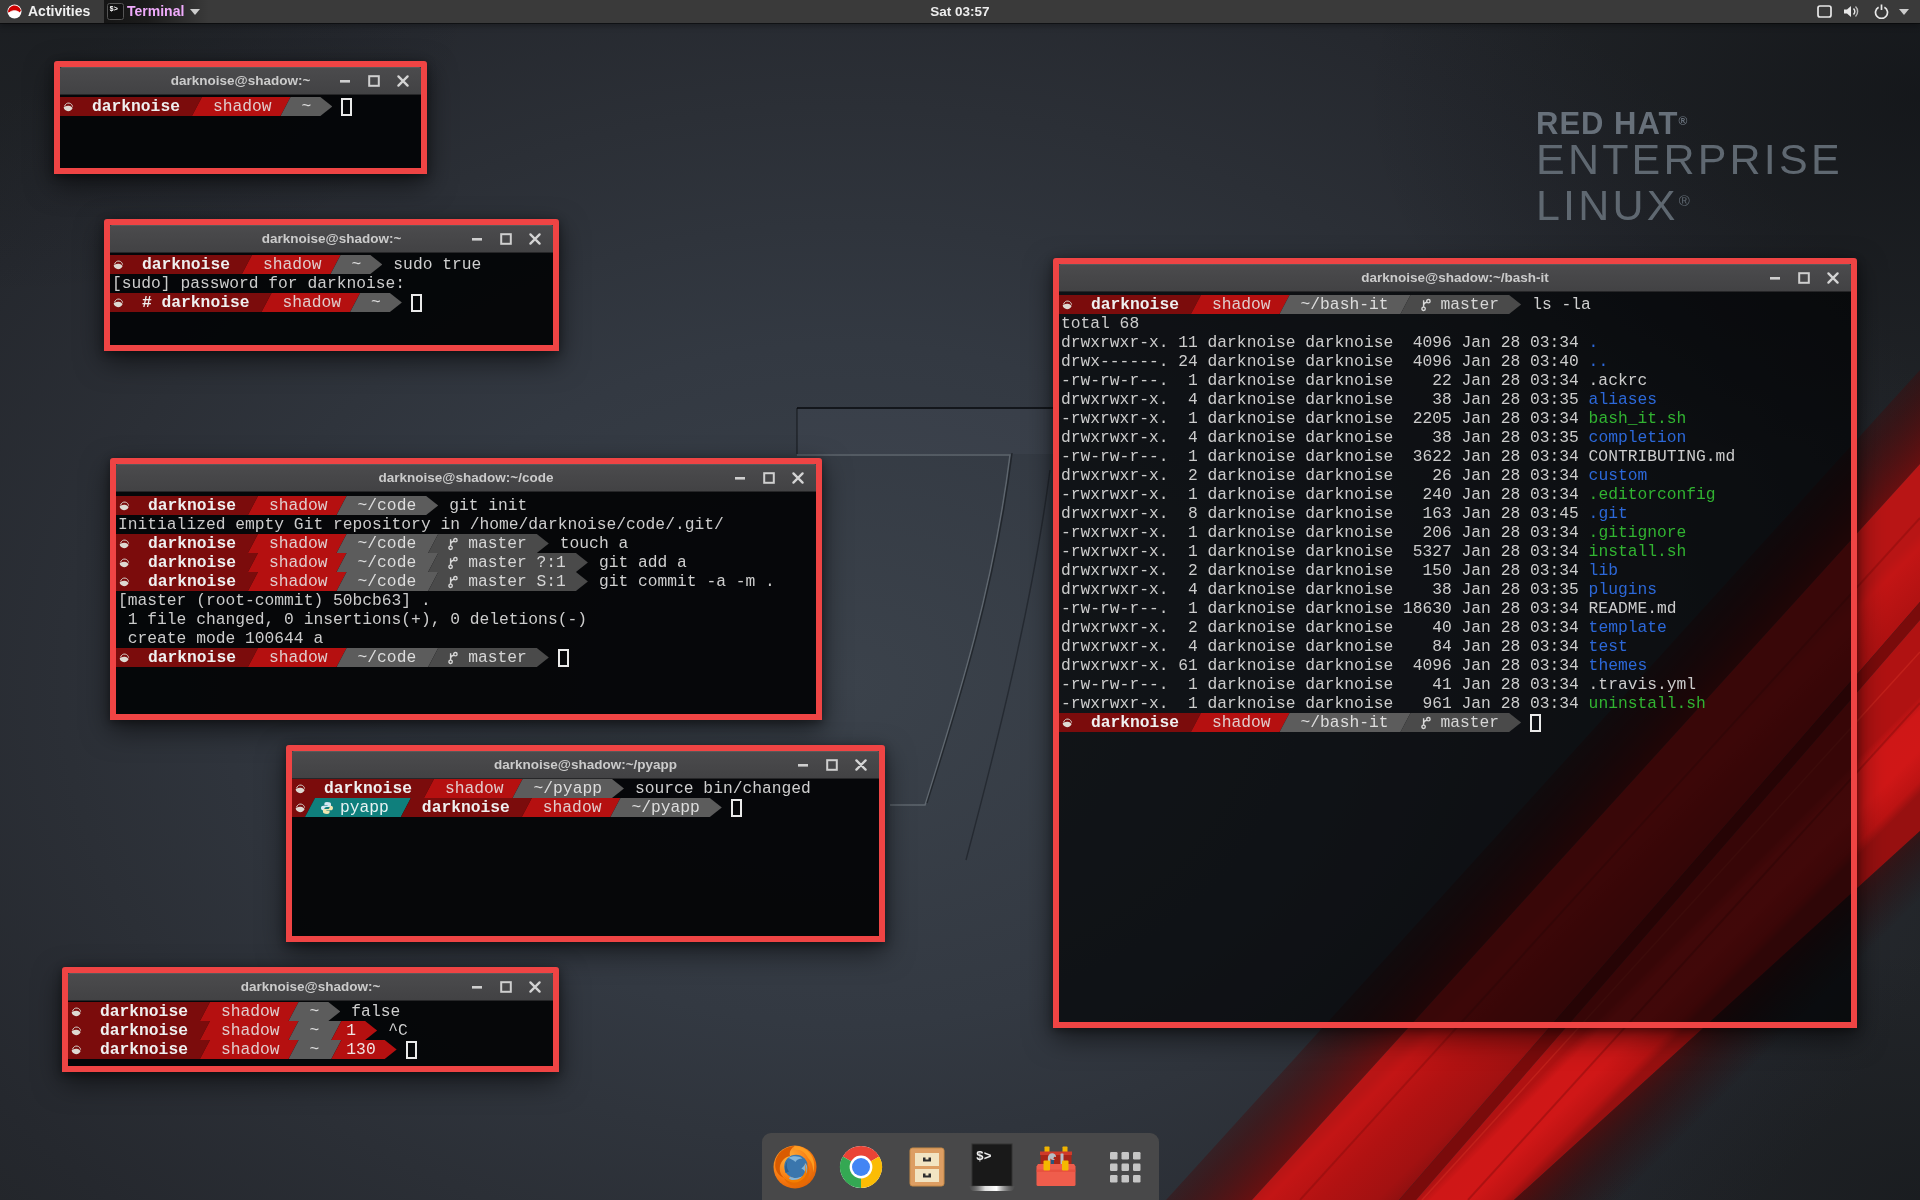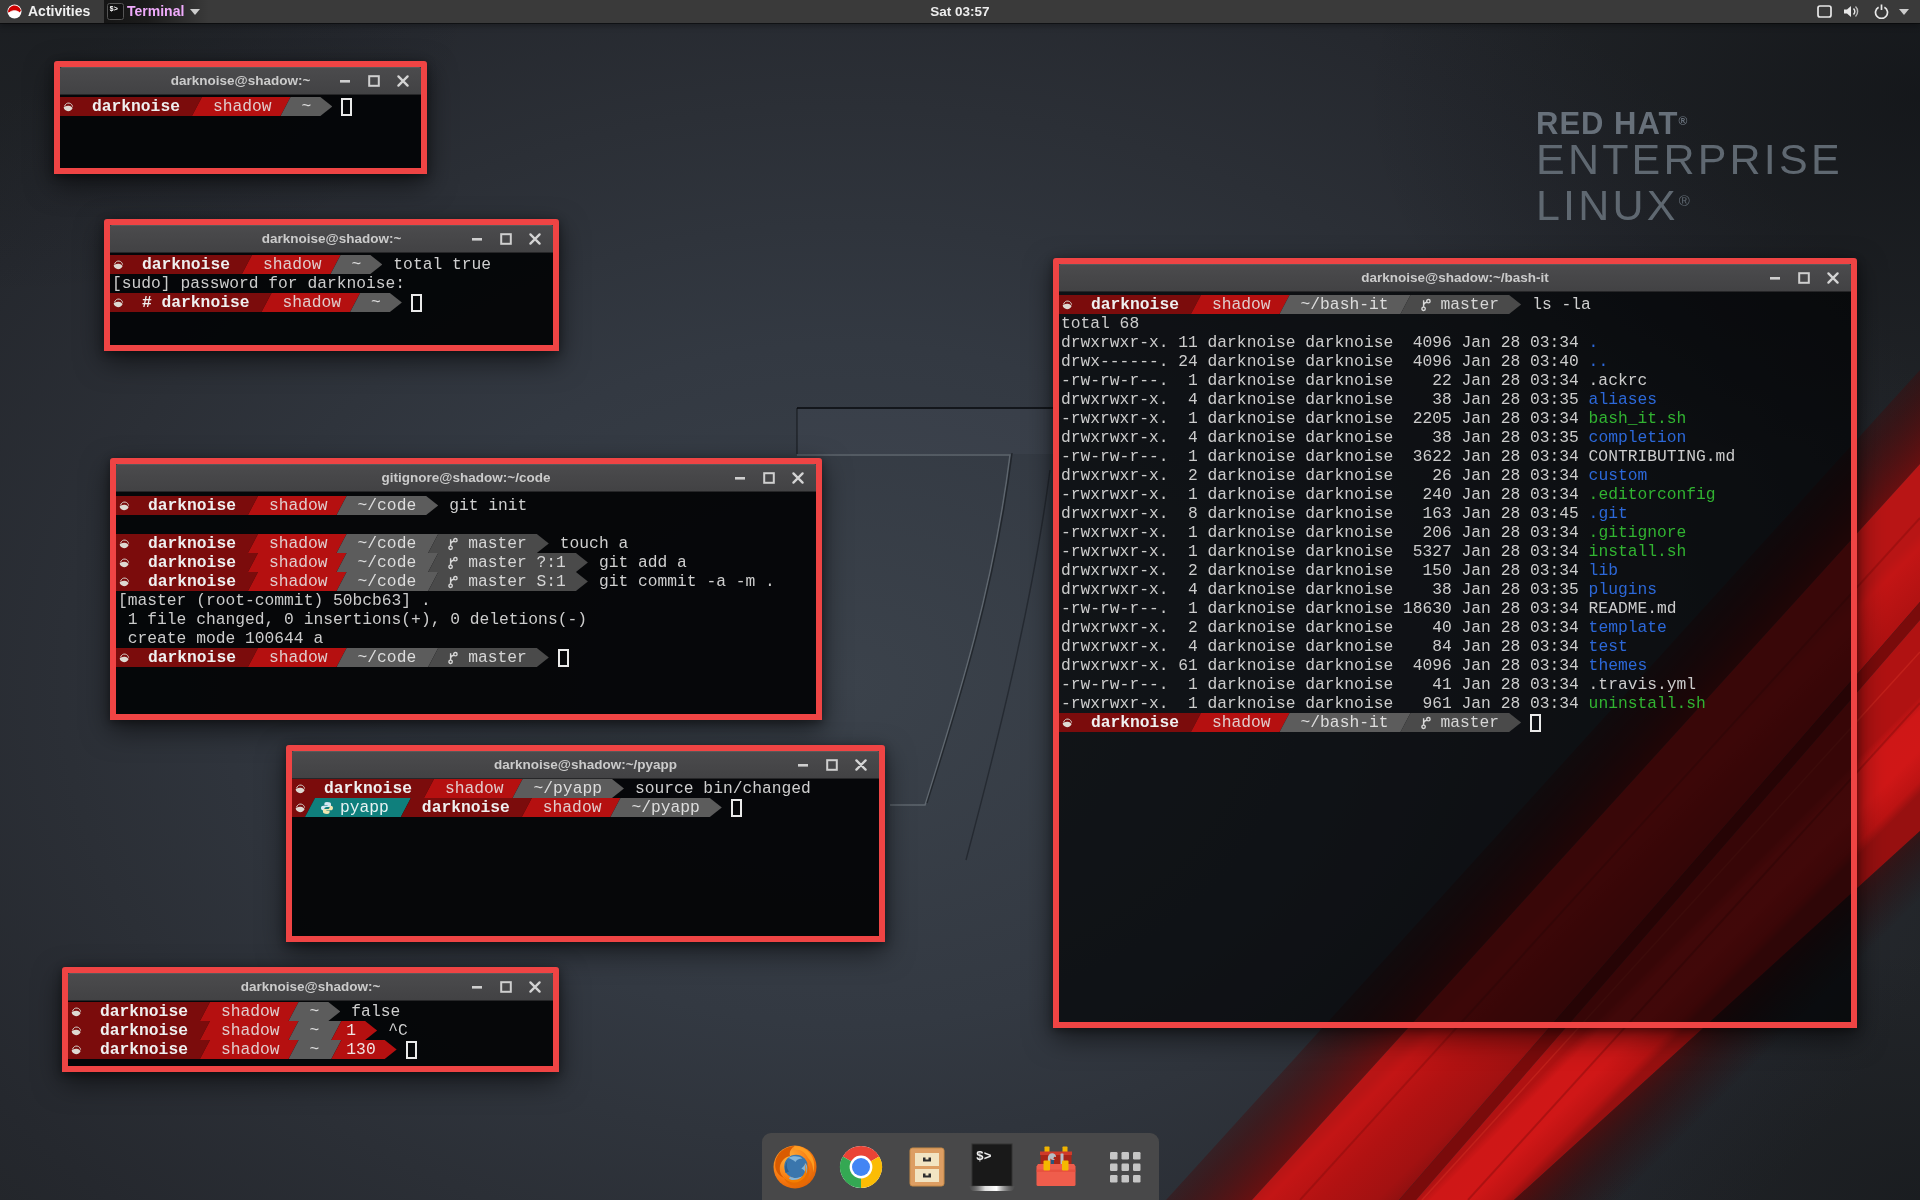--- a/index.html
+++ b/index.html
@@ -169,42 +169,42 @@
         <svg class="btn ma" viewBox="0 0 28 28">
           <rect x="9.2" y="9.2" width="9.6" height="9.6" fill="none" stroke="#cfcfcf" stroke-width="2"></rect>
         </svg>
         <svg class="btn cl" viewBox="0 0 28 28">
           <path d="M9.4,9.4 L18.6,18.6 M18.6,9.4 L9.4,18.6" stroke="#d4d4d4" stroke-width="2.3" stroke-linecap="round"></path>
         </svg>
       </div>
       <div class="tbody"><div class="pl" style="top:2px"><span class="sg s1"><svg class="rhi" width="13" height="13" viewBox="0 0 13 13">
               <path d="M1.6,7.6 C2.8,6.2 4.8,5.5 6.8,5.8 C8.4,6.1 9.8,6.9 10.6,8.0 C10.0,9.9 8.2,11.2 6.1,11.2 C3.9,11.2 2.1,9.7 1.6,7.6 Z" fill="#ded9d2"></path>
               <path d="M2.5,6.3 C3.1,4.1 5.1,2.7 7.2,3.1 C9.0,3.4 10.3,4.8 10.6,6.6" fill="none" stroke="#d8d3cc" stroke-width="1.0"></path>
-            </svg><span>darknoise</span></span><span class="sg s2">shadow</span><span class="sg s3 end home">~</span><span class="cmd">total true</span></div><span class="ln" style="top:21px">[sudo] password for darknoise:</span><div class="pl" style="top:40px"><span class="sg s1"><svg class="rhi" width="13" height="13" viewBox="0 0 13 13">
+            </svg><span>darknoise</span></span><span class="sg s2">shadow</span><span class="sg s3 end home">~</span><span class="cmd">sudo true</span></div><span class="ln" style="top:21px">[sudo] password for darknoise:</span><div class="pl" style="top:40px"><span class="sg s1"><svg class="rhi" width="13" height="13" viewBox="0 0 13 13">
               <path d="M1.6,7.6 C2.8,6.2 4.8,5.5 6.8,5.8 C8.4,6.1 9.8,6.9 10.6,8.0 C10.0,9.9 8.2,11.2 6.1,11.2 C3.9,11.2 2.1,9.7 1.6,7.6 Z" fill="#ded9d2"></path>
               <path d="M2.5,6.3 C3.1,4.1 5.1,2.7 7.2,3.1 C9.0,3.4 10.3,4.8 10.6,6.6" fill="none" stroke="#d8d3cc" stroke-width="1.0"></path>
             </svg><span># darknoise</span></span><span class="sg s2">shadow</span><span class="sg s3 end home">~</span><span class="cur"></span></div></div>
     </div>
     <div class="win" style="left:110px;top:458px;width:712px;height:262px">
       <div class="tb">
-        <span class="t">gitignore@shadow:~/code</span>
+        <span class="t">darknoise@shadow:~/code</span>
         <svg class="btn mi" viewBox="0 0 28 28">
           <rect x="9" y="13" width="10" height="2.6" fill="#cfcfcf"></rect>
         </svg>
         <svg class="btn ma" viewBox="0 0 28 28">
           <rect x="9.2" y="9.2" width="9.6" height="9.6" fill="none" stroke="#cfcfcf" stroke-width="2"></rect>
         </svg>
         <svg class="btn cl" viewBox="0 0 28 28">
           <path d="M9.4,9.4 L18.6,18.6 M18.6,9.4 L9.4,18.6" stroke="#d4d4d4" stroke-width="2.3" stroke-linecap="round"></path>
         </svg>
       </div>
       <div class="tbody"><div class="pl" style="top:4px"><span class="sg s1"><svg class="rhi" width="13" height="13" viewBox="0 0 13 13">
               <path d="M1.6,7.6 C2.8,6.2 4.8,5.5 6.8,5.8 C8.4,6.1 9.8,6.9 10.6,8.0 C10.0,9.9 8.2,11.2 6.1,11.2 C3.9,11.2 2.1,9.7 1.6,7.6 Z" fill="#ded9d2"></path>
               <path d="M2.5,6.3 C3.1,4.1 5.1,2.7 7.2,3.1 C9.0,3.4 10.3,4.8 10.6,6.6" fill="none" stroke="#d8d3cc" stroke-width="1.0"></path>
-            </svg><span>darknoise</span></span><span class="sg s2">shadow</span><span class="sg s3 end">~/code</span><span class="cmd">git init</span></div><div class="pl" style="top:42px"><span class="sg s1"><svg class="rhi" width="13" height="13" viewBox="0 0 13 13">
+            </svg><span>darknoise</span></span><span class="sg s2">shadow</span><span class="sg s3 end">~/code</span><span class="cmd">git init</span></div><span class="ln" style="top:23px">Initialized empty Git repository in /home/darknoise/code/.git/</span><div class="pl" style="top:42px"><span class="sg s1"><svg class="rhi" width="13" height="13" viewBox="0 0 13 13">
               <path d="M1.6,7.6 C2.8,6.2 4.8,5.5 6.8,5.8 C8.4,6.1 9.8,6.9 10.6,8.0 C10.0,9.9 8.2,11.2 6.1,11.2 C3.9,11.2 2.1,9.7 1.6,7.6 Z" fill="#ded9d2"></path>
               <path d="M2.5,6.3 C3.1,4.1 5.1,2.7 7.2,3.1 C9.0,3.4 10.3,4.8 10.6,6.6" fill="none" stroke="#d8d3cc" stroke-width="1.0"></path>
             </svg><span>darknoise</span></span><span class="sg s2">shadow</span><span class="sg s3 mid">~/code</span><span class="sg s4"><svg class="gb" width="10" height="14" viewBox="0 0 10 14">
               <circle cx="2.6" cy="10.8" r="1.7" fill="none" stroke="#d8d8d8" stroke-width="1.4"></circle>
               <circle cx="7.4" cy="3.2" r="1.7" fill="none" stroke="#d8d8d8" stroke-width="1.4"></circle>
               <path d="M2.6,9.1 V7.2 C2.6,5.2 4.4,4.6 5.9,4.3 M2.6,9.1 V2.2" fill="none" stroke="#d8d8d8" stroke-width="1.4"></path>
             </svg><span>master</span></span><span class="cmd">touch a</span></div><div class="pl" style="top:61px"><span class="sg s1"><svg class="rhi" width="13" height="13" viewBox="0 0 13 13">
               <path d="M1.6,7.6 C2.8,6.2 4.8,5.5 6.8,5.8 C8.4,6.1 9.8,6.9 10.6,8.0 C10.0,9.9 8.2,11.2 6.1,11.2 C3.9,11.2 2.1,9.7 1.6,7.6 Z" fill="#ded9d2"></path>
               <path d="M2.5,6.3 C3.1,4.1 5.1,2.7 7.2,3.1 C9.0,3.4 10.3,4.8 10.6,6.6" fill="none" stroke="#d8d3cc" stroke-width="1.0"></path>
             </svg><span>darknoise</span></span><span class="sg s2">shadow</span><span class="sg s3 mid">~/code</span><span class="sg s4"><svg class="gb" width="10" height="14" viewBox="0 0 10 14">

